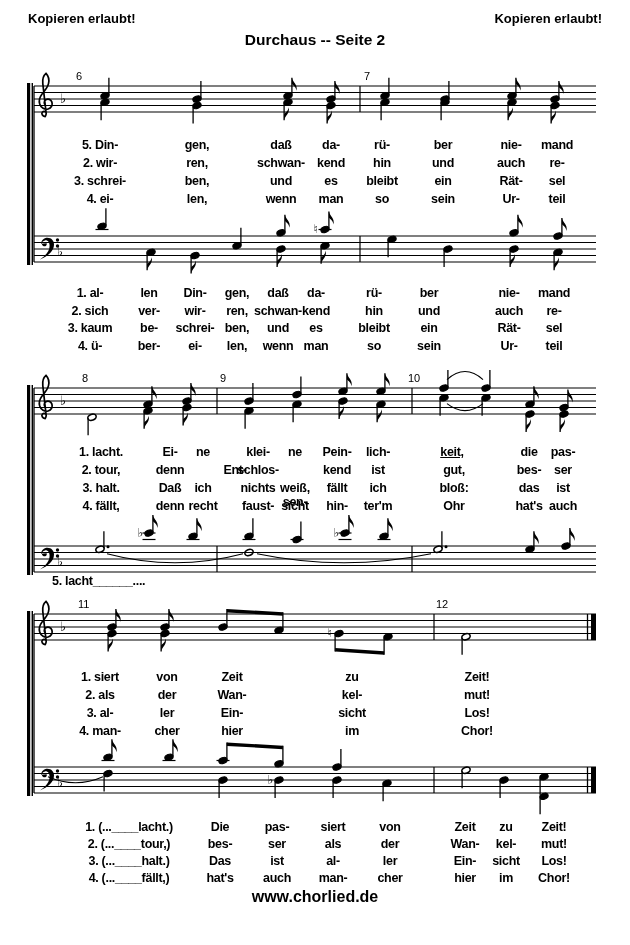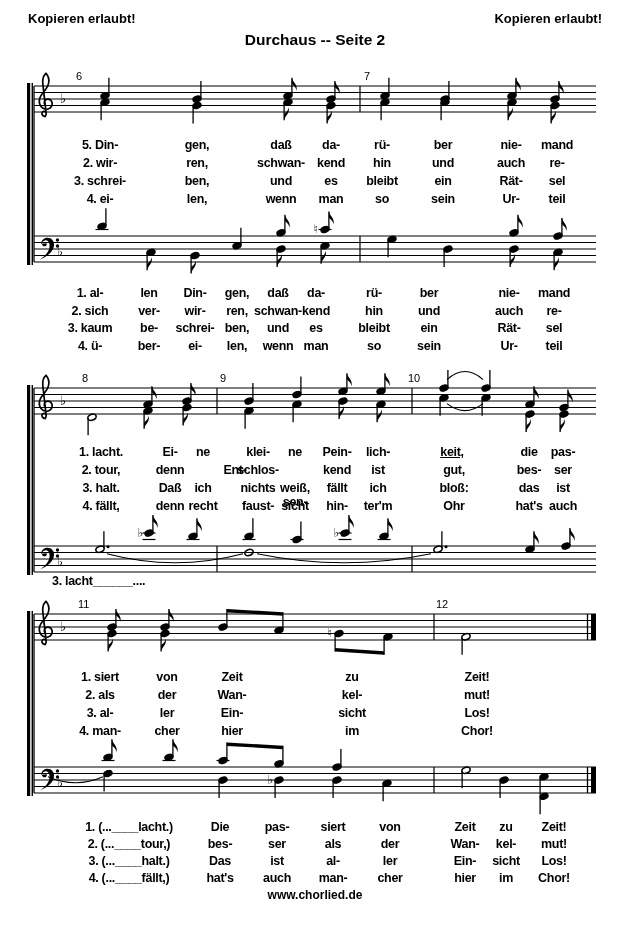--- a/index.html
+++ b/index.html
@@ -2,21 +2,21 @@
 <html><head>
 <meta charset="utf-8">
 <style>
   html,body{margin:0;padding:0;background:#888;}
   .page{position:relative;width:630px;height:945px;background:#ffffff;
         font-family:"Liberation Sans",sans-serif;color:#000;overflow:hidden;margin:0 auto;}
   .abs{position:absolute;white-space:nowrap;line-height:1;}
   .copy{font-size:13px;font-weight:bold;top:12px;}
   .title{font-size:17.5px;font-weight:bold;top:7px;left:50%;transform:translateX(-50%);}
   .subtitle{font-size:15.5px;font-weight:bold;top:32px;left:50%;transform:translateX(-50%);}
-  .footer-url{font-size:12px;font-weight:bold;top:889px;left:50%;transform:translateX(-50%);}
+  .footer-url{font-size:16px;font-weight:bold;top:889px;left:50%;transform:translateX(-50%);}
   .lyric{position:absolute;transform:translateX(-50%);font-weight:bold;font-size:12.5px;
          letter-spacing:-0.3px;line-height:1;white-space:nowrap;}
   .lyric.left{transform:none;}
   svg#notation{position:absolute;left:0;top:0;}
 </style>
 </head>
 <body>
 
 <div class="page">
   <span class="abs copy" style="left:28px">Kopieren erlaubt!</span>
@@ -447,21 +447,21 @@
       <span class="lyric" style="left: 101px; top: 500px;">4. fällt,</span>
       <span class="lyric" style="left: 170px; top: 500px;">denn</span>
       <span class="lyric" style="left: 203px; top: 500px;">recht</span>
       <span class="lyric" style="left: 258px; top: 500px;">faust-</span>
       <span class="lyric" style="left: 295px; top: 500px;">sicht</span>
       <span class="lyric" style="left: 337px; top: 500px;">hin-</span>
       <span class="lyric" style="left: 378px; top: 500px;">ter'm</span>
       <span class="lyric" style="left: 454px; top: 500px;">Ohr</span>
       <span class="lyric" style="left: 529px; top: 500px;">hat's</span>
       <span class="lyric" style="left: 563px; top: 500px;">auch</span>
-      <span class="lyric left" style="left: 52px; top: 575px;">3. lacht______....</span>
+      <span class="lyric left" style="left: 52px; top: 575px;">5. lacht______....</span>
       <span class="lyric" style="left: 100px; top: 671px;">1. siert</span>
       <span class="lyric" style="left: 167px; top: 671px;">von</span>
       <span class="lyric" style="left: 232px; top: 671px;">Zeit</span>
       <span class="lyric" style="left: 352px; top: 671px;">zu</span>
       <span class="lyric" style="left: 477px; top: 671px;">Zeit!</span>
       <span class="lyric" style="left: 100px; top: 689px;">2. als</span>
       <span class="lyric" style="left: 167px; top: 689px;">der</span>
       <span class="lyric" style="left: 232px; top: 689px;">Wan-</span>
       <span class="lyric" style="left: 352px; top: 689px;">kel-</span>
       <span class="lyric" style="left: 477px; top: 689px;">mut!</span>

